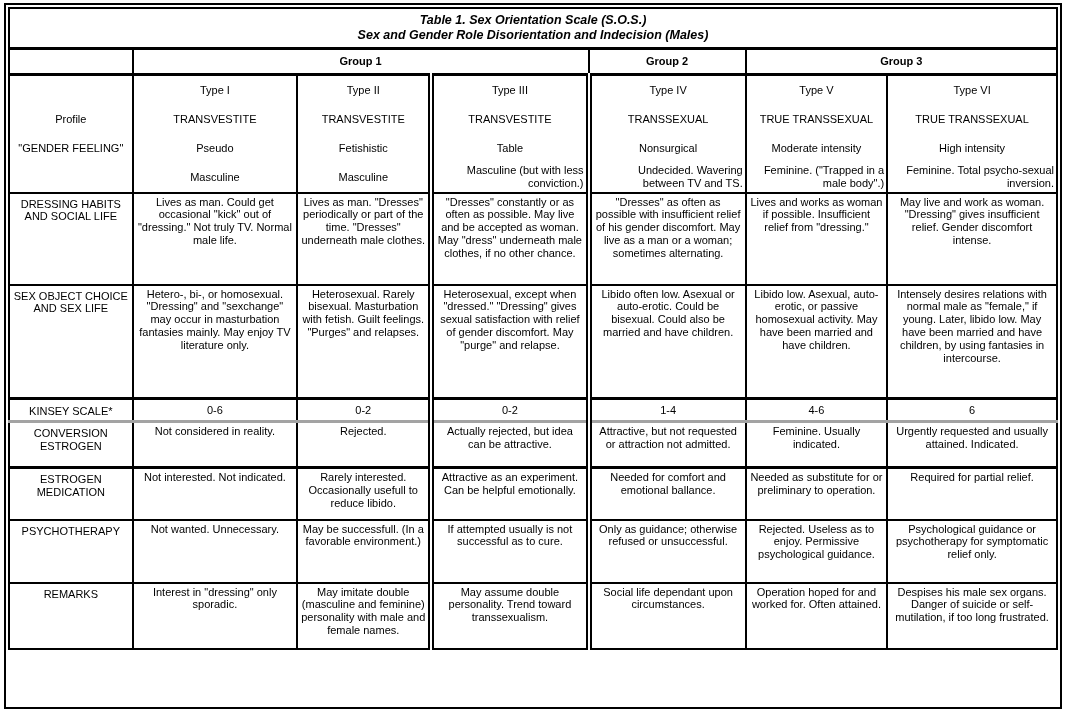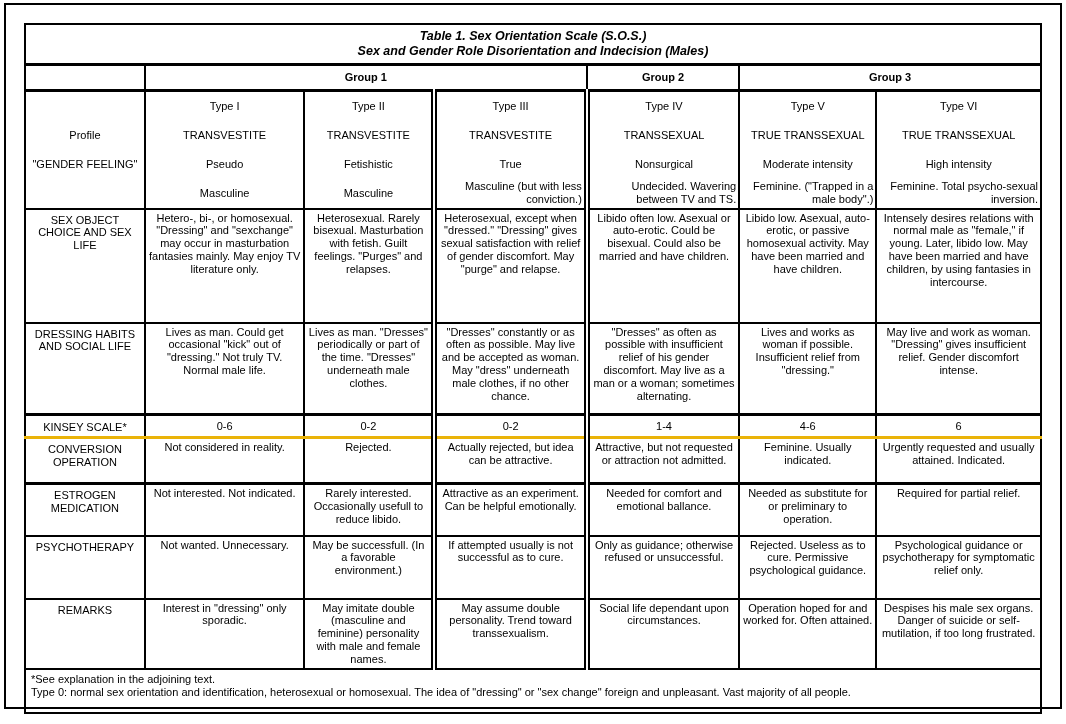--- a/index.html
+++ b/index.html
@@ -8,21 +8,21 @@
     width: 1066px;
     height: 724px;
     background: #ffffff;
     color: #000000;
     font-family: "Liberation Sans", sans-serif;
     overflow: hidden;
   }
   .frame {
     margin: 3px 4px;
     border: 2px solid #000;
-    padding: 18px;
+    padding: 2px;
     height: 706px;
     box-sizing: border-box;
   }
   table.sos {
     width: 100%;
     border-collapse: collapse;
     table-layout: fixed;
   }
   td {
     border: 2px solid #000;
@@ -56,21 +56,21 @@
   }
   .pline {
     display: flex;
     align-items: center;
     justify-content: center;
     text-align: right;
   }
   td.dl { border-left: 6px double #000; }
   tr.kinsey-row td {
     border-top: 3px solid #000;
-    border-bottom: 3px solid #eab308;
+    border-bottom: 3px solid #a3a3a3;
     vertical-align: middle;
     padding: 1px 3px;
   }
   tr.conversion-row td { border-bottom: 3px solid #000; }
   tr.body-row td.lbl { padding-top: 4px; }
   tr.foot-row td {
     text-align: left;
     vertical-align: top;
     padding: 3px 5px;
     font-size: 11px;
@@ -128,21 +128,21 @@
           <div class="pline">Type II</div>
           <div class="pline">TRANSVESTITE</div>
           <div class="pline">Fetishistic</div>
           <div class="pline">Masculine</div>
         </div>
       </td>
       <td class="dl">
         <div class="pgrid">
           <div class="pline">Type III</div>
           <div class="pline">TRANSVESTITE</div>
-          <div class="pline">True</div>
+          <div class="pline">Table</div>
           <div class="pline">Masculine (but with less conviction.)</div>
         </div>
       </td>
       <td class="dl">
         <div class="pgrid">
           <div class="pline">Type IV</div>
           <div class="pline">TRANSSEXUAL</div>
           <div class="pline">Nonsurgical</div>
           <div class="pline">Undecided. Wavering between TV and TS.</div>
         </div>
@@ -156,54 +156,54 @@
         </div>
       </td>
       <td>
         <div class="pgrid">
           <div class="pline">Type VI</div>
           <div class="pline">TRUE TRANSSEXUAL</div>
           <div class="pline">High intensity</div>
           <div class="pline">Feminine. Total psycho-sexual inversion.</div>
         </div>
       </td>
+    </tr>
+
+    <tr class="body-row" style="height:92px">
+      <td class="lbl">DRESSING HABITS AND SOCIAL LIFE</td>
+      <td>Lives as man. Could get occasional "kick" out of "dressing." Not truly TV. Normal male life.</td>
+      <td>Lives as man. "Dresses" periodically or part of the time. "Dresses" underneath male clothes.</td>
+      <td class="dl">"Dresses" constantly or as often as possible. May live and be accepted as woman. May "dress" underneath male clothes, if no other chance.</td>
+      <td class="dl">"Dresses" as often as possible with insufficient relief of his gender discomfort. May live as a man or a woman; sometimes alternating.</td>
+      <td>Lives and works as woman if possible. Insufficient relief from "dressing."</td>
+      <td>May live and work as woman. "Dressing" gives insufficient relief. Gender discomfort intense.</td>
     </tr>
 
     <tr class="body-row" style="height:114px">
       <td class="lbl">SEX OBJECT CHOICE AND SEX LIFE</td>
       <td>Hetero-, bi-, or homosexual. "Dressing" and "sexchange" may occur in masturbation fantasies mainly. May enjoy TV literature only.</td>
       <td>Heterosexual. Rarely bisexual. Masturbation with fetish. Guilt feelings. "Purges" and relapses.</td>
       <td class="dl">Heterosexual, except when "dressed." "Dressing" gives sexual satisfaction with relief of gender discomfort. May "purge" and relapse.</td>
       <td class="dl">Libido often low. Asexual or auto-erotic. Could be bisexual. Could also be married and have children.</td>
       <td>Libido low. Asexual, auto-erotic, or passive homosexual activity. May have been married and have children.</td>
       <td>Intensely desires relations with normal male as "female," if young. Later, libido low. May have been married and have children, by using fantasies in intercourse.</td>
     </tr>
 
-    <tr class="body-row" style="height:92px">
-      <td class="lbl">DRESSING HABITS AND SOCIAL LIFE</td>
-      <td>Lives as man. Could get occasional "kick" out of "dressing." Not truly TV. Normal male life.</td>
-      <td>Lives as man. "Dresses" periodically or part of the time. "Dresses" underneath male clothes.</td>
-      <td class="dl">"Dresses" constantly or as often as possible. May live and be accepted as woman. May "dress" underneath male clothes, if no other chance.</td>
-      <td class="dl">"Dresses" as often as possible with insufficient relief of his gender discomfort. May live as a man or a woman; sometimes alternating.</td>
-      <td>Lives and works as woman if possible. Insufficient relief from "dressing."</td>
-      <td>May live and work as woman. "Dressing" gives insufficient relief. Gender discomfort intense.</td>
-    </tr>
-
     <tr class="body-row kinsey-row" style="height:23px">
       <td class="lbl">KINSEY SCALE*</td>
       <td>0-6</td>
       <td>0-2</td>
       <td class="dl">0-2</td>
       <td class="dl">1-4</td>
       <td>4-6</td>
       <td>6</td>
     </tr>
 
     <tr class="body-row conversion-row" style="height:46px">
-      <td class="lbl">CONVERSION OPERATION</td>
+      <td class="lbl">CONVERSION ESTROGEN</td>
       <td>Not considered in reality.</td>
       <td>Rejected.</td>
       <td class="dl">Actually rejected, but idea can be attractive.</td>
       <td class="dl">Attractive, but not requested or attraction not admitted.</td>
       <td>Feminine. Usually indicated.</td>
       <td>Urgently requested and usually attained. Indicated.</td>
     </tr>
 
     <tr class="body-row" style="height:52px">
       <td class="lbl">ESTROGEN MEDICATION</td>
@@ -214,35 +214,29 @@
       <td>Needed as substitute for or preliminary to operation.</td>
       <td>Required for partial relief.</td>
     </tr>
 
     <tr class="body-row" style="height:63px">
       <td class="lbl">PSYCHOTHERAPY</td>
       <td>Not wanted. Unnecessary.</td>
       <td>May be successfull. (In a favorable environment.)</td>
       <td class="dl">If attempted usually is not successful as to cure.</td>
       <td class="dl">Only as guidance; otherwise refused or unsuccessful.</td>
-      <td>Rejected. Useless as to cure. Permissive psychological guidance.</td>
+      <td>Rejected. Useless as to enjoy. Permissive psychological guidance.</td>
       <td>Psychological guidance or psychotherapy for symptomatic relief only.</td>
     </tr>
 
     <tr class="body-row" style="height:66px">
       <td class="lbl">REMARKS</td>
       <td>Interest in "dressing" only sporadic.</td>
       <td>May imitate double (masculine and feminine) personality with male and female names.</td>
       <td class="dl">May assume double personality. Trend toward transsexualism.</td>
       <td class="dl">Social life dependant upon circumstances.</td>
       <td>Operation hoped for and worked for. Often attained.</td>
       <td>Despises his male sex organs. Danger of suicide or self-mutilation, if too long frustrated.</td>
     </tr>
 
-    <tr class="foot-row" style="height:44px">
-      <td colspan="7">
-        <div>*See explanation in the adjoining text.</div>
-        <div>Type 0: normal sex orientation and identification, heterosexual or homosexual. The idea of "dressing" or "sex change" foreign and unpleasant. Vast majority of all people.</div>
-      </td>
-    </tr>
   </tbody>
     </table>
 </div>
 
 </body></html>

